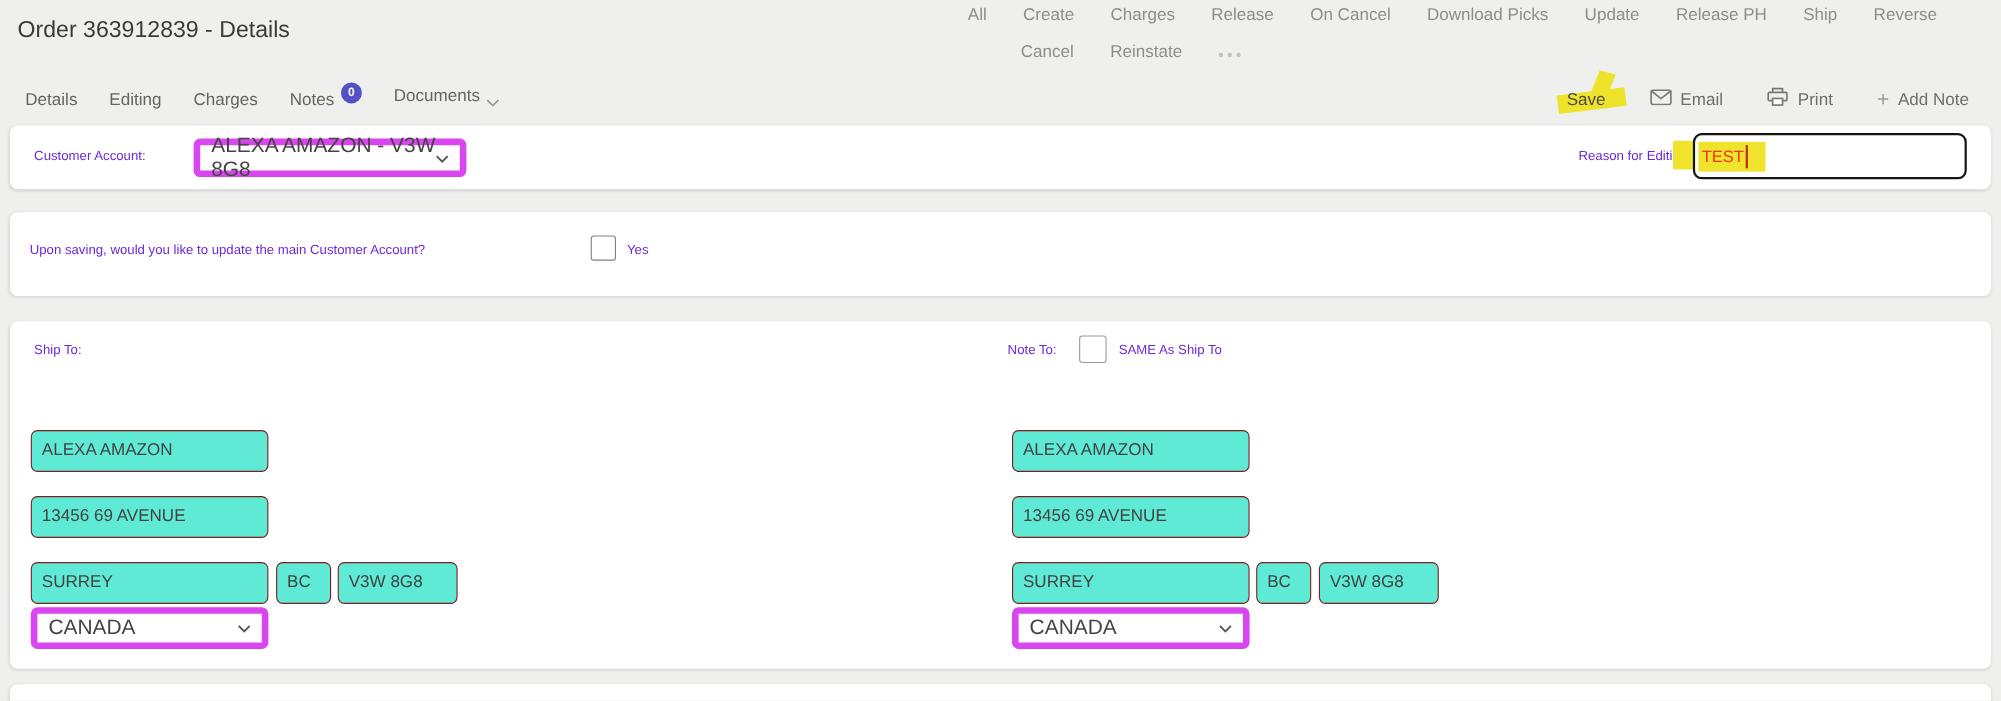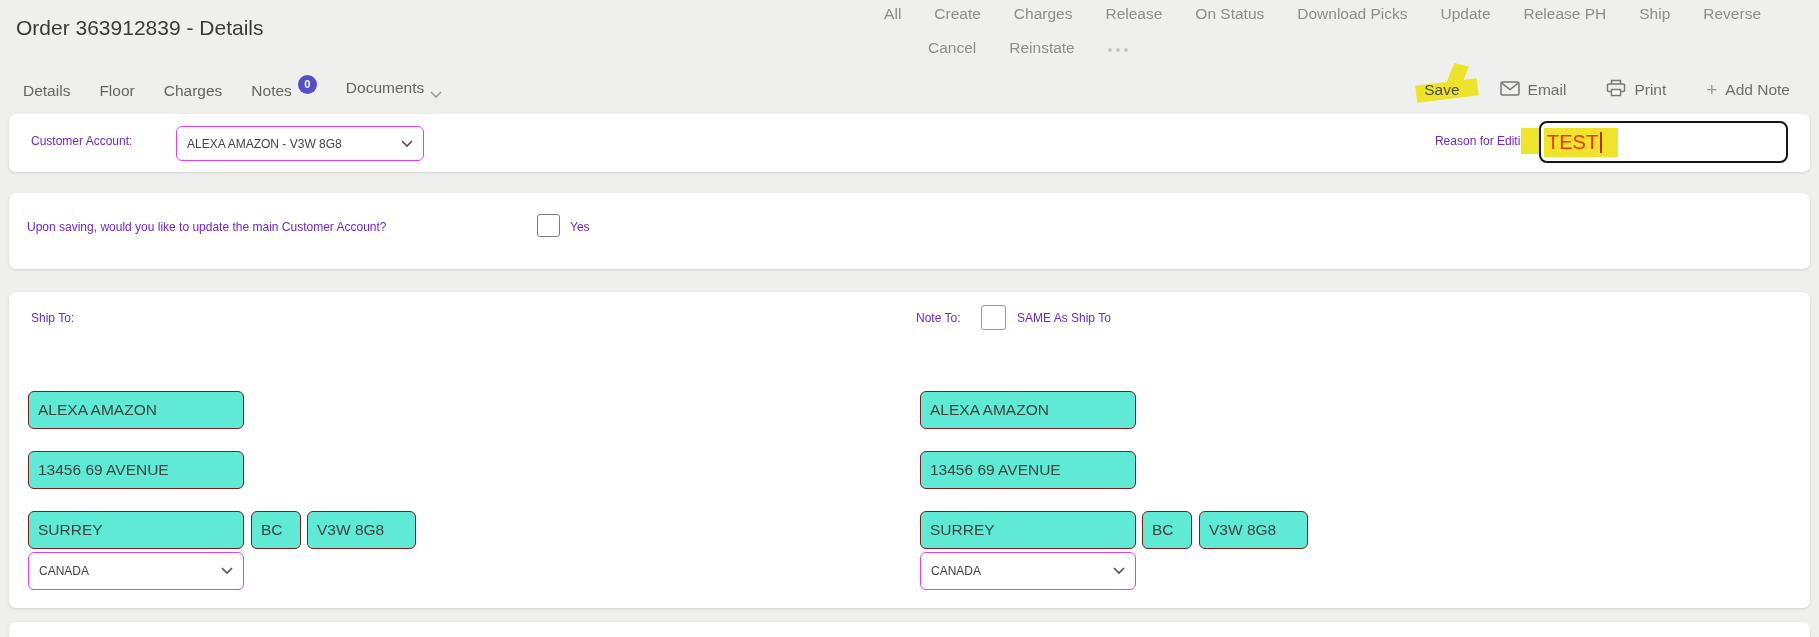--- a/index.html
+++ b/index.html
@@ -44,55 +44,55 @@
     border-radius:7px; box-shadow:0 1px 3px rgba(0,0,0,.13); }
   .card1 { top:114px; height:58px; }
   .card2 { top:193px; height:76px; }
   .card3 { top:292px; height:316px; }
   .card4 { top:622px; height:70px; }
 
   .lbl { font-size:12px; color:#6d28d9; white-space:nowrap; }
 
   .selectbox {
     display:flex; align-items:center; justify-content:space-between;
-    background:#fff; border:1px solid #d946ef; border-radius:6px;
-    padding:0 10px; font-size:12px; color:#434343; cursor:pointer;
+    background:#fff; border:6px solid #d946ef; border-radius:6px;
+    padding:0 10px; font-size:19px; color:#434343; cursor:pointer;
   }
   .inputbox {
     background:#5eead4; border:1px solid #7f1d1d; border-radius:6px;
     padding:0 9px; font-size:15.5px; color:#434343;
     font-family:"Liberation Sans", sans-serif; outline:none;margin-top:19px;
   }
   .checkbox { background:#fff; border:1.5px solid #7e7e7e; border-radius:3px; cursor:pointer; }
 
   .reason-input {
     left:1539px; top:121px; width:249px; height:42px;
     background:#fff; border:2px solid #151515; border-radius:8px;
     display:flex; align-items:center; padding-left:3px;
   }
   .reason-hl-out { left:1521px; top:128px; width:21px; height:26px; background:#efe32b; z-index:0; }
   .reason-hl {
-    background:#efe32b; color:#f0340f; font-size:20px;
+    background:#efe32b; color:#f0340f; font-size:15px;
     padding:3px 16px 3px 3px; display:flex; align-items:center; position:relative; z-index:1;
   }
   .caret { display:inline-block; width:2px; height:21px; background:#c1280b; margin-left:2px; }
 </style>
 </head>
 <body>
 
 <div id="app">
 
   <div class="abs page-title">Order 363912839 - Details</div>
 
   <div class="abs nav-row nav-row1">
     <span class="nav-link">All</span>
     <span class="nav-link">Create</span>
     <span class="nav-link">Charges</span>
     <span class="nav-link">Release</span>
-    <span class="nav-link">On Status</span>
+    <span class="nav-link">On Cancel</span>
     <span class="nav-link">Download Picks</span>
     <span class="nav-link">Update</span>
     <span class="nav-link">Release PH</span>
     <span class="nav-link">Ship</span>
     <span class="nav-link">Reverse</span>
   </div>
 
   <div class="abs nav-row nav-row2">
     <span class="nav-link">Cancel</span>
     <span class="nav-link">Reinstate</span>
@@ -101,21 +101,21 @@
         <i></i>
         <i></i>
       </span>
   </div>
 
   <div class="abs tabs">
     <span class="tab">
         <span>Details</span>
       </span>
     <span class="tab">
-        <span>Floor</span>
+        <span>Editing</span>
       </span>
     <span class="tab">
         <span>Charges</span>
       </span>
     <span class="tab">
       <span>Notes</span>
       <span class="badge">0</span>
     </span>
     <span class="tab">
       <span>Documents</span>

